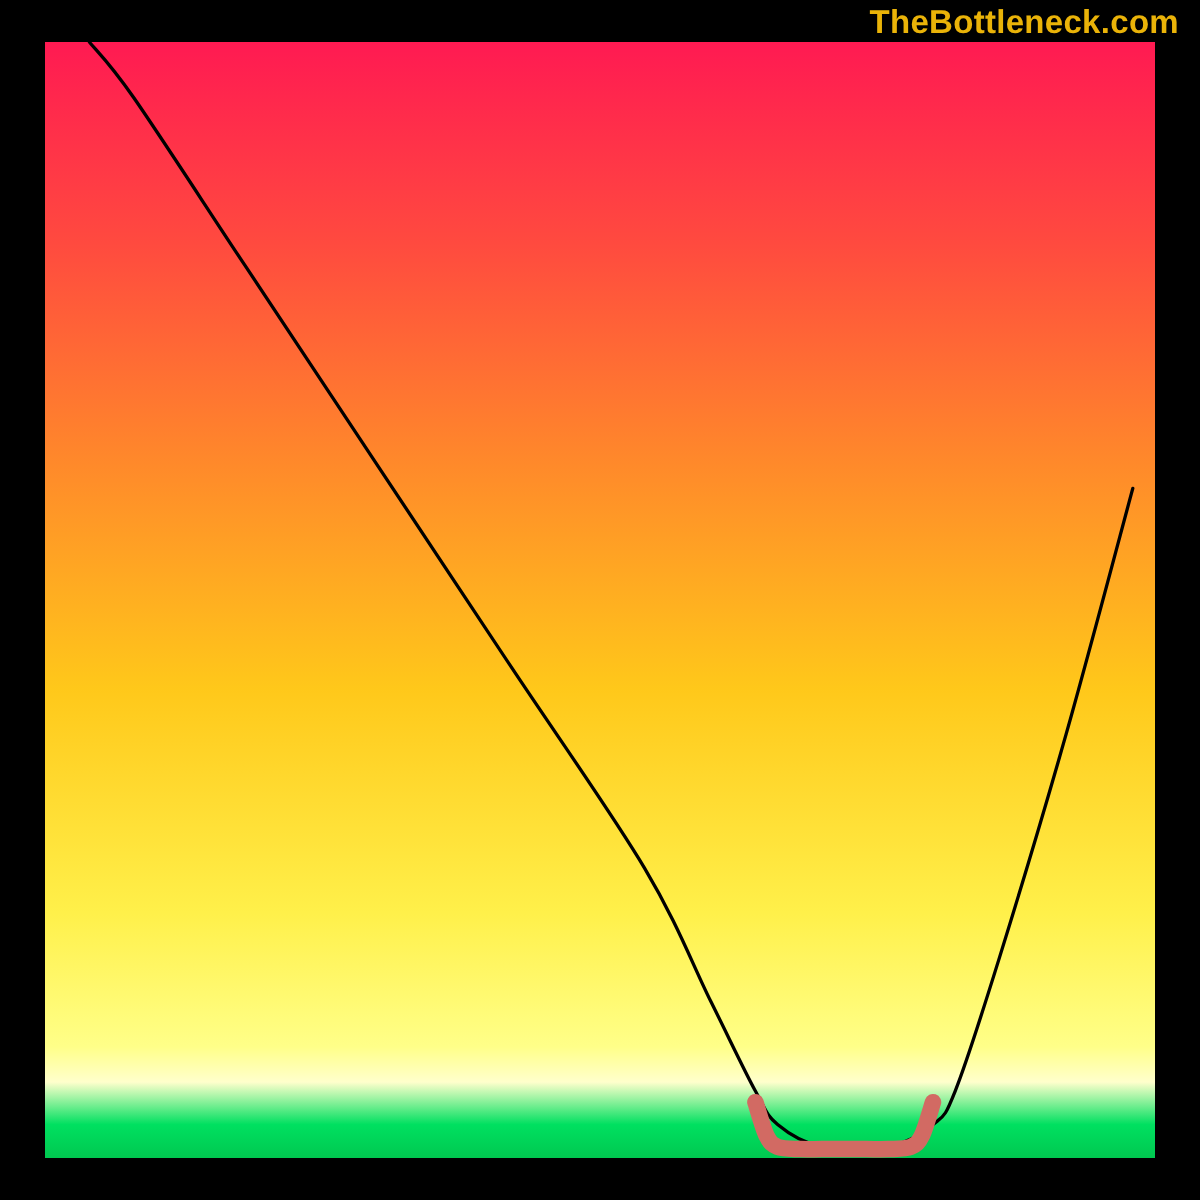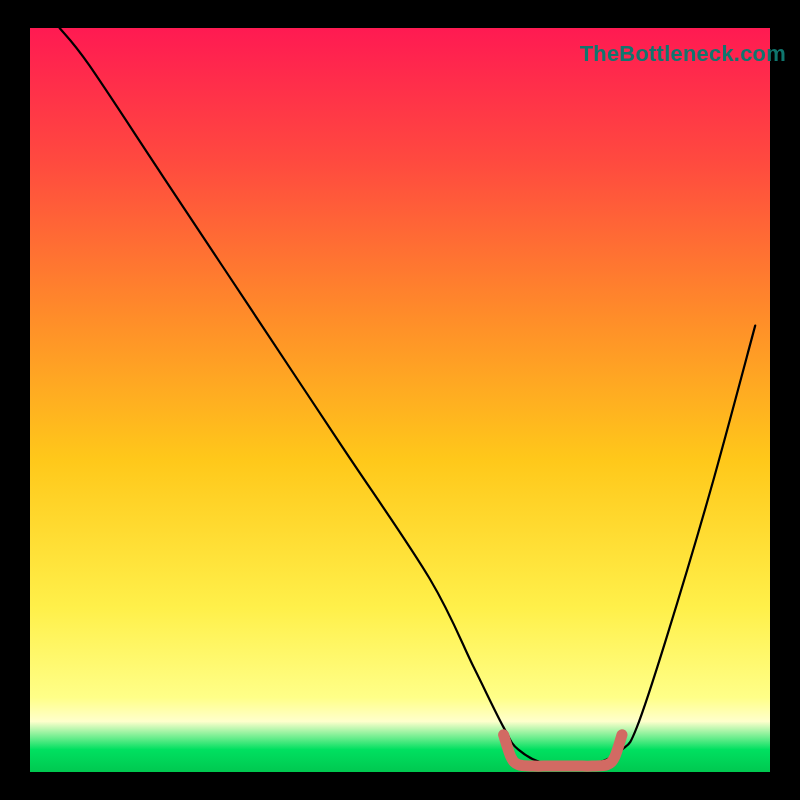--- a/index.html
+++ b/index.html
@@ -17,24 +17,23 @@
     width: 800px;
     height: 800px;
   }
   .watermark {
     position: absolute;
     top: 2px;
     right: 14px;
     font-family: Arial, Helvetica, sans-serif;
     font-size: 22px;
     font-weight: 600;
-    color: #0f766e;
+    color: #eab308;
     letter-spacing: 0.2px;
     z-index: 10;
-    margin-top: 39px;
   }
   svg { display: block; }
 </style>
 </head>
 <body>
 
 <div class="frame">
 
   <div class="watermark">TheBottleneck.com</div>
 

